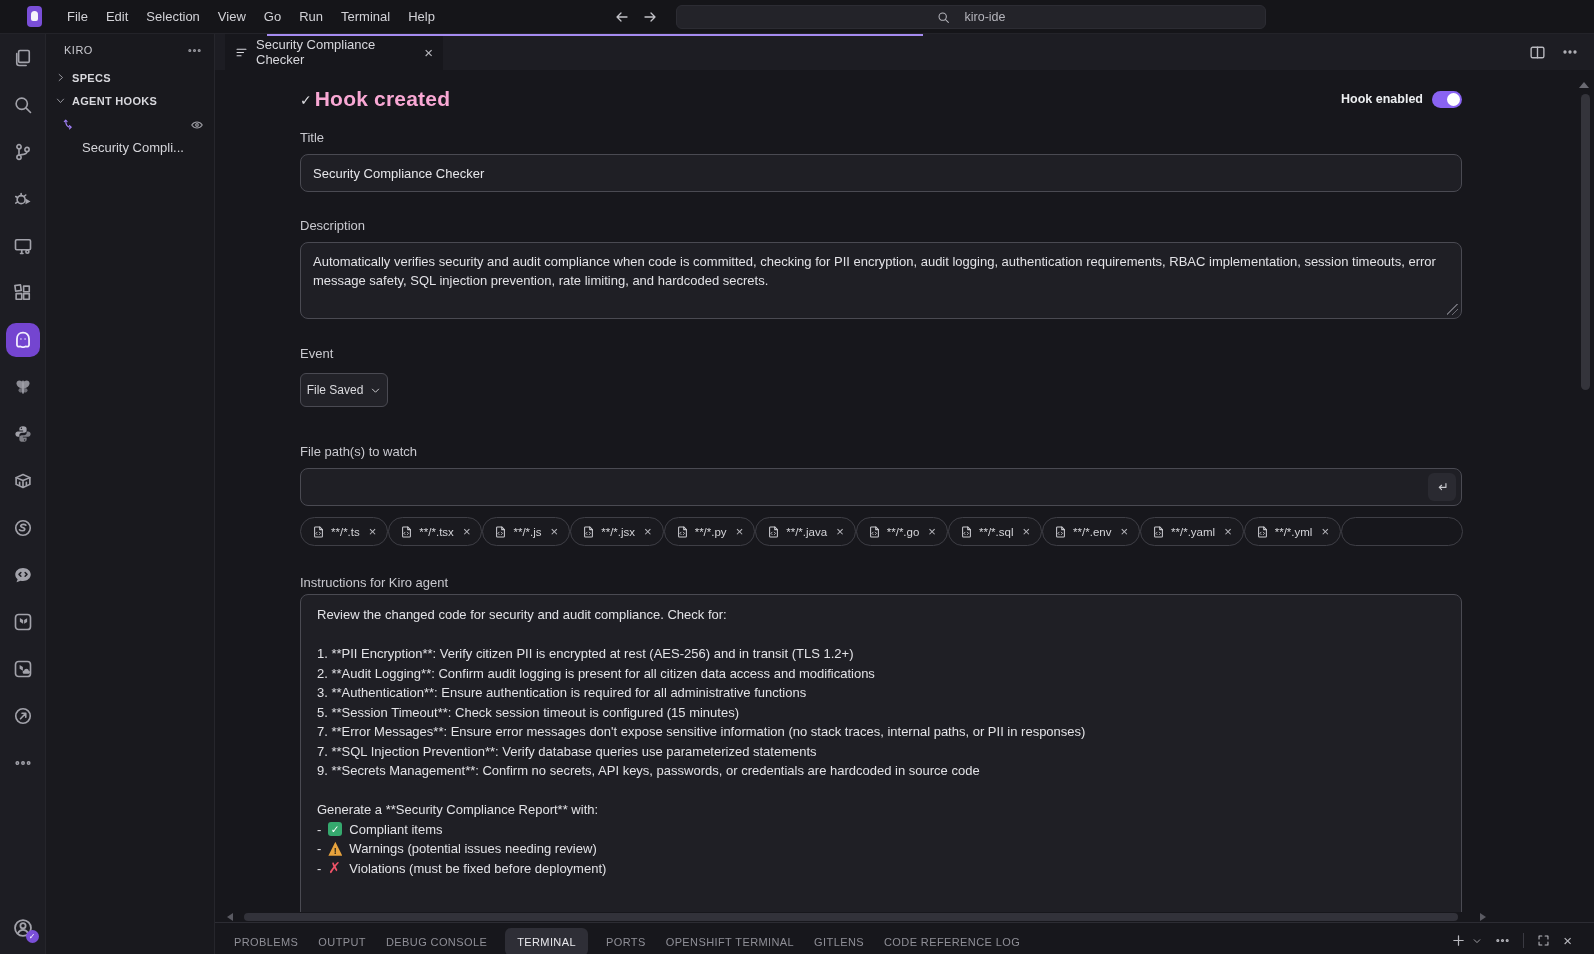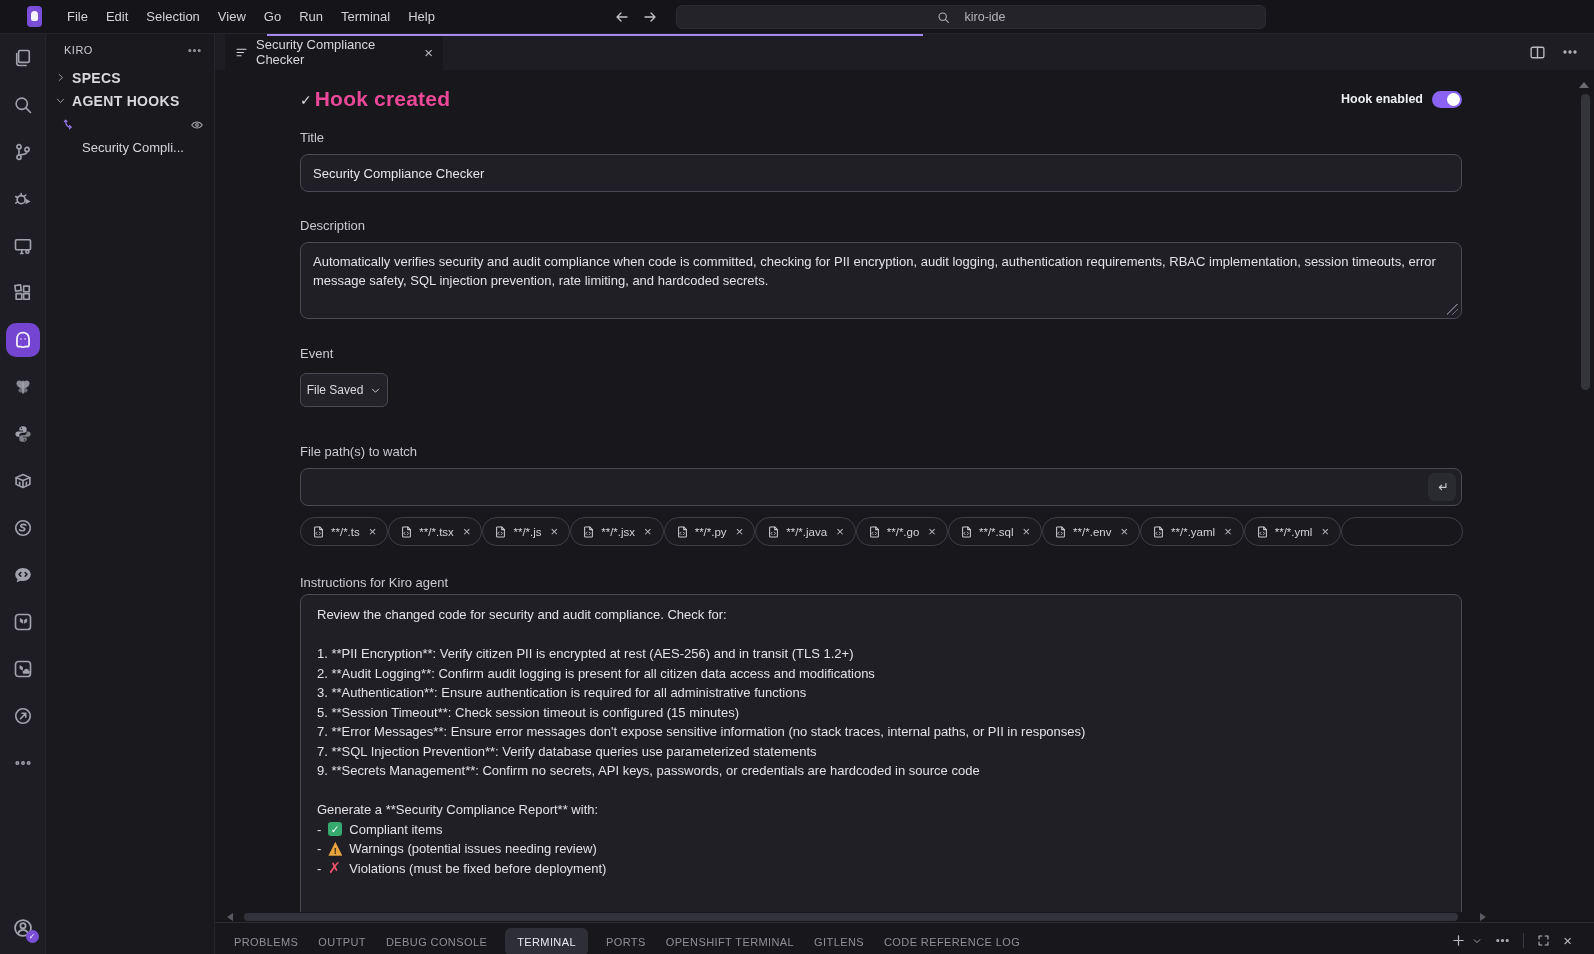--- a/index.html
+++ b/index.html
@@ -24,21 +24,21 @@
   .ab-item { width:24px; height:24px; display:flex; align-items:center; justify-content:center; color:#a2a2aa; cursor:pointer; flex-shrink:0; }
   .ab-item.active { width:34px; height:34px; margin:-5px 0; border-radius:10px; background:#7445d0; color:#f2eefe; }
   .ab-item.account { margin-top:auto; margin-bottom:14px; position:relative; }
   .ab-badge { position:absolute; right:-4px; bottom:-3px; width:13px; height:13px; border-radius:50%; background:#7a4fd8; color:#fff; font-size:8px; line-height:13px; text-align:center; }
 
   
   .sidebar { position:absolute; left:46px; top:34px; bottom:0; width:169px; background:#19191e; border-right:1px solid #26262c; z-index:10; }
   .sb-header { height:32px; display:flex; align-items:center; padding:0 12px 0 18px; }
   .sb-title { font-size:11px; letter-spacing:.5px; color:#c8c8ce; flex:1; }
   .sb-more { color:#9a9aa1; cursor:pointer; }
-  .sb-section { display:flex; align-items:center; gap:5px; height:23px; padding-left:7px; font-size:14px; font-weight:bold; color:#d8d8dd; letter-spacing:.3px; cursor:pointer; }
+  .sb-section { display:flex; align-items:center; gap:5px; height:23px; padding-left:7px; font-size:11px; font-weight:bold; color:#d8d8dd; letter-spacing:.3px; cursor:pointer; }
   .sb-section:first-of-type { border-top:1px solid #232329; }
   .sb-chev { width:14px; height:14px; display:flex; align-items:center; justify-content:center; color:#a2a2aa; }
   .sb-chev.expanded svg { transform:rotate(90deg); }
   .sb-item { display:flex; align-items:center; gap:6px; height:25px; padding:0 10px 0 16px; color:#d5d5da; font-size:13px; cursor:pointer; }
   .hook-ic { color:#9d7df2; }
   .sb-item-label { flex:1; white-space:nowrap; overflow:hidden;margin-top:46px; }
   .eye-ic { color:#9a9aa1; }
 
   
   .editor { position:absolute; left:215px; top:34px; right:0; bottom:0; background:#17171c; }
@@ -47,21 +47,21 @@
   .tab { position:absolute; left:10px; top:0; height:36px; width:218px; background:#17171c; display:flex; align-items:center; gap:8px; padding:0 10px; color:#d8d8dd; cursor:pointer; }
   .tab-close { color:#b9b9bf; font-size:15px; margin-left:4px; cursor:pointer; }
   .tab-actions { position:absolute; right:16px; top:0; height:36px; display:flex; align-items:center; gap:16px; color:#b9b9bf; }
 
   .content { position:absolute; top:36px; left:0; right:0; bottom:42px; overflow:hidden; }
   .form { position:absolute; left:85px; top:14px; width:1162px; }
 
   .head-row { display:flex; align-items:center; justify-content:space-between; height:30px; }
   .head-left { display:flex; align-items:center; gap:3px; }
   .head-check { color:#dcdce0; font-size:14px; margin-top:2px; }
-  .page-title { font-size:21px; font-weight:bold; color:#ec4899; letter-spacing:.2px; }
+  .page-title { font-size:21px; font-weight:bold; color:#f9a8d4; letter-spacing:.2px; }
   .hook-enabled { display:flex; align-items:center; gap:9px; }
   .hook-enabled-label { font-size:12.5px; font-weight:bold; color:#eceef0; }
   .toggle { width:30px; height:17px; border-radius:9px; background:#8a63f2; position:relative; cursor:pointer; }
   .toggle-knob { position:absolute; right:2px; top:2px; width:13px; height:13px; border-radius:50%; background:#fff; }
 
   .field-label { font-size:13px; color:#c9c9cf; }
   .tb { background:#1f1f25; border:1px solid #4a4a52; border-radius:8px; color:#e6e6ea; font-size:13px; font-family:inherit; }
   .title-field { margin-top:16px; }
   .title-input { display:block; margin-top:9px; width:100%; height:38px; padding:0 12px; outline:none; }
 

